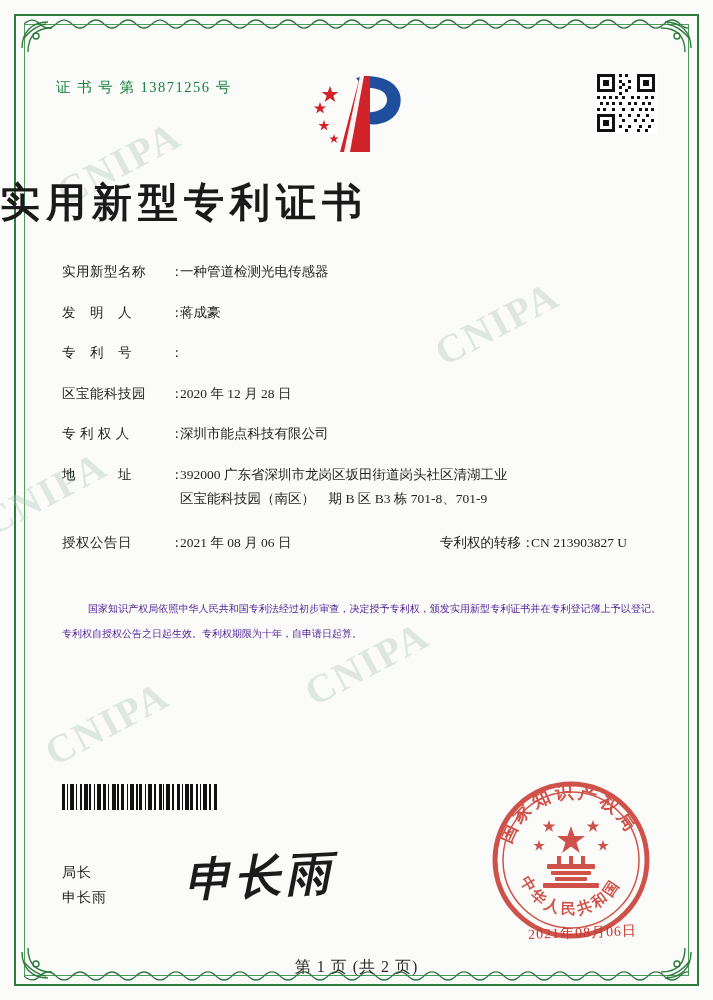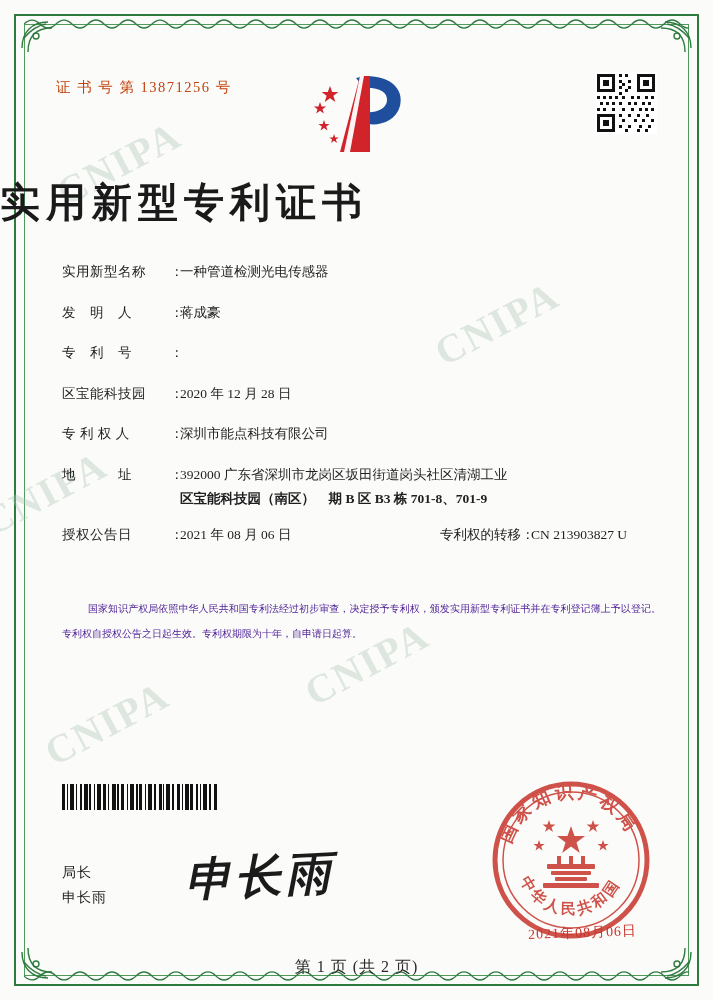--- a/index.html
+++ b/index.html
@@ -73,21 +73,21 @@
   .wm3 { left: -22px; top: 470px; font-size: 40px; transform: rotate(-28deg); }
   .wm4 { left: 300px; top: 640px; font-size: 40px; transform: rotate(-28deg); }
   .wm5 { left: 40px;  top: 700px; font-size: 40px; transform: rotate(-28deg); }
 
   
   .cert-no {
     position: absolute;
     left: 56px; top: 78px;
     font-size: 14.5px;
     letter-spacing: 1.5px;
-    color: #c2410c;
+    color: #15803d;
   }
 
   .logo {
     position: absolute;
     left: 300px; top: 68px;
     width: 118px; height: 94px;
   }
 
   .qr {
     position: absolute;
@@ -123,23 +123,22 @@
     width: 108px;
     flex: 0 0 108px;
     white-space: nowrap;
     letter-spacing: 0.5px;
   }
   .row .sep { width: 10px; flex: 0 0 10px; }
   .row .val { flex: 1 1 auto; }
   .row.addr { margin-bottom: 4px; }
   .addr-line2 {
     margin-left: 118px;
-    margin-bottom: 16px;
+    margin-bottom: 24px;
     line-height: 20px;
-    font-weight: bold;
   }
   .row.twocol .val { flex: 0 0 230px; }
   .row.twocol .lbl2 {
     flex: 0 0 auto;
     white-space: nowrap;
     margin-left: 30px;
   }
 
   
   .paras {

